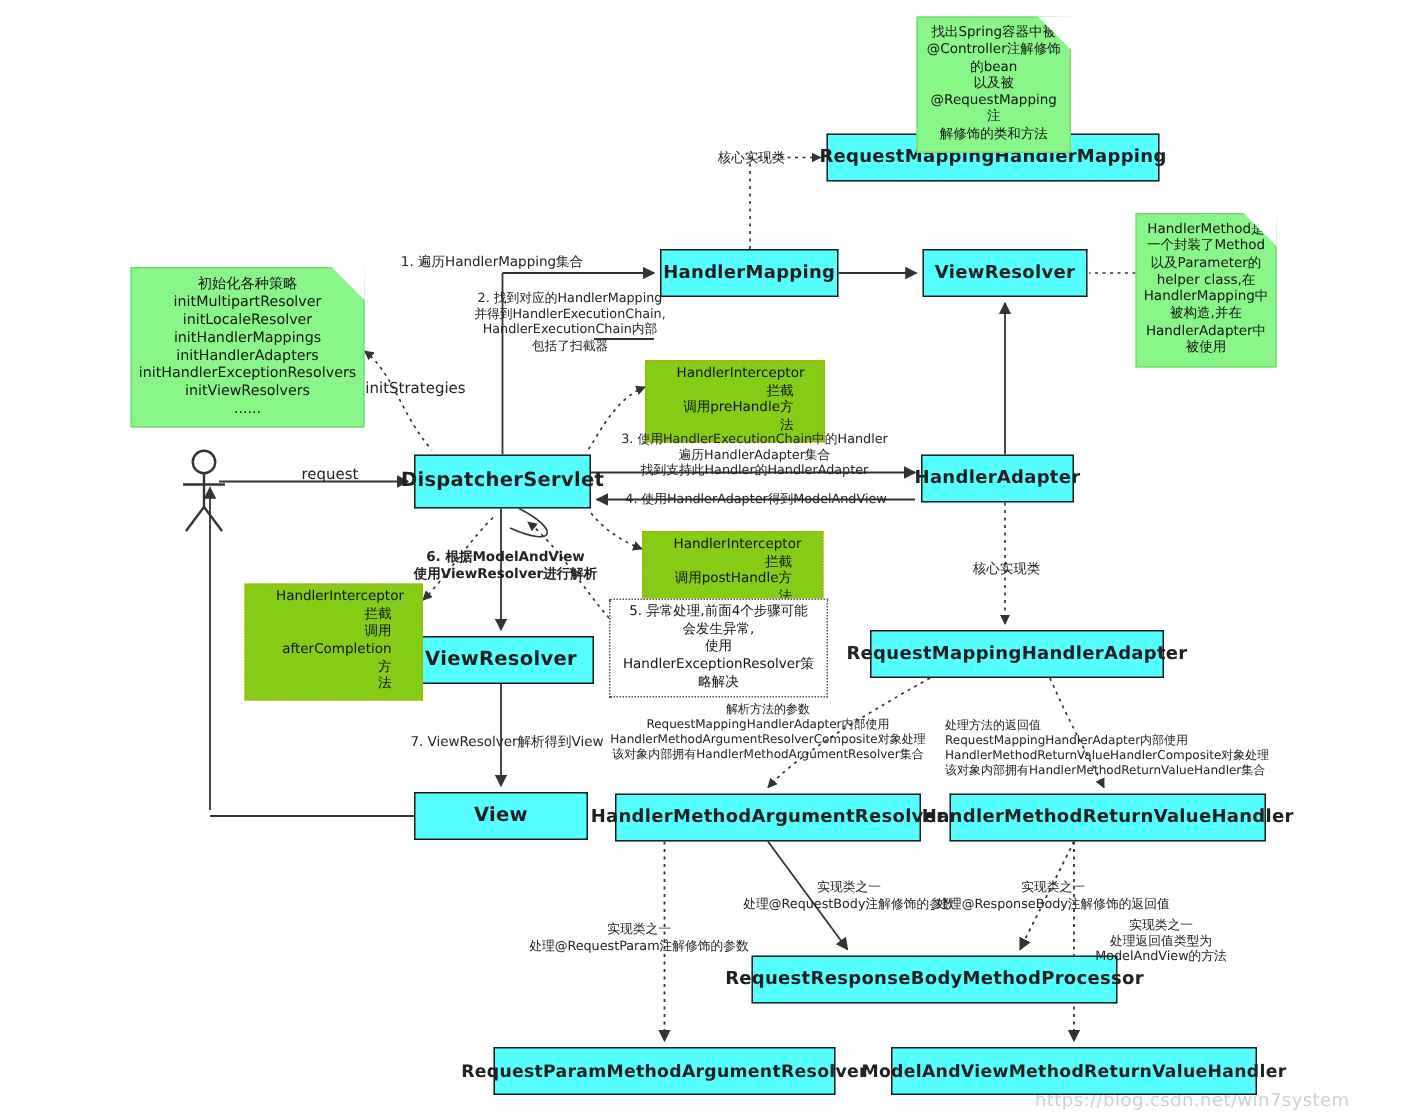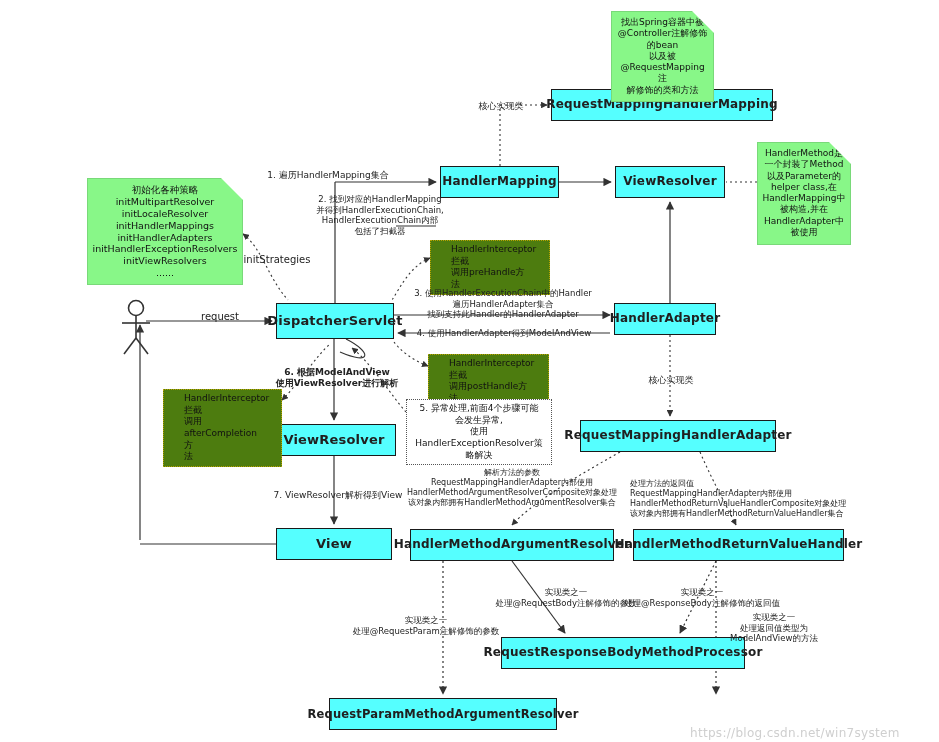--- a/index.html
+++ b/index.html
@@ -25,22 +25,22 @@
     padding:5px 4px;white-space:pre-line;
   }
   .note-green::after{
     content:"";position:absolute;right:-1px;top:-1px;
     border-left:11px solid transparent;border-bottom:11px solid transparent;
     border-top:11px solid #ffffff;border-right:11px solid #ffffff;
   }
 
   .note-yellow{
     position:absolute;box-sizing:border-box;
-    background:#4d7c0f;border:1px dotted #b8a200;
-    color:#111;text-align:left;line-height:1.3;
+    background:#84cc16;border:1px dotted #b8a200;
+    color:#111;text-align:right;line-height:1.3;
     padding:3px 20px;white-space:pre-line;
   }
   .note-dashed{
     position:absolute;box-sizing:border-box;
     background:#ffffff;border:1px dotted #555;
     color:#111;text-align:center;line-height:1.3;
     padding:3px 4px;white-space:pre-line;
   }
 
   .elabel{
@@ -142,20 +142,21 @@
     <div class="node" style="left: 551px; top: 89px; width: 222px; height: 32px; font-size: 12px;">RequestMappingHandlerMapping</div>
     <div class="node" style="left: 615px; top: 166px; width: 110px; height: 32px; font-size: 12px;">ViewResolver</div>
     <div class="node" style="left: 614px; top: 303px; width: 102px; height: 32px; font-size: 12px;">HandlerAdapter</div>
     <div class="node" style="left: 580px; top: 420px; width: 196px; height: 32px; font-size: 12px;">RequestMappingHandlerAdapter</div>
     <div class="node" style="left: 272px; top: 424px; width: 124px; height: 32px; font-size: 13px;">ViewResolver</div>
     <div class="node" style="left: 276px; top: 528px; width: 116px; height: 32px; font-size: 13px;">View</div>
     <div class="node" style="left: 410px; top: 529px; width: 204px; height: 32px; font-size: 12px;">HandlerMethodArgumentResolver</div>
     <div class="node" style="left: 633px; top: 529px; width: 211px; height: 32px; font-size: 12px;">HandlerMethodReturnValueHandler</div>
     <div class="node" style="left: 501px; top: 637px; width: 244px; height: 32px; font-size: 12px; text-align: right;">RequestResponseBodyMethodProcessor</div>
     <div class="node" style="left: 329px; top: 698px; width: 228px; height: 32px; font-size: 11.5px;">RequestParamMethodArgumentResolver</div>
+    <div class="node" style="left: 594px; top: 698px; width: 244px; height: 32px; font-size: 11.5px;">ModelAndViewMethodReturnValueHandler</div>
     <div class="note-green" style="left: 87px; top: 178px; width: 156px; min-height: 93px; font-size: 9.5px;">初始化各种策略
 initMultipartResolver
 initLocaleResolver
 initHandlerMappings
 initHandlerAdapters
 initHandlerExceptionResolvers
 initViewResolvers
 ......</div>
     <div class="note-green" style="left: 611px; top: 11px; width: 103px; min-height: 55px; font-size: 9px;">找出Spring容器中被
 @Controller注解修饰的bean

